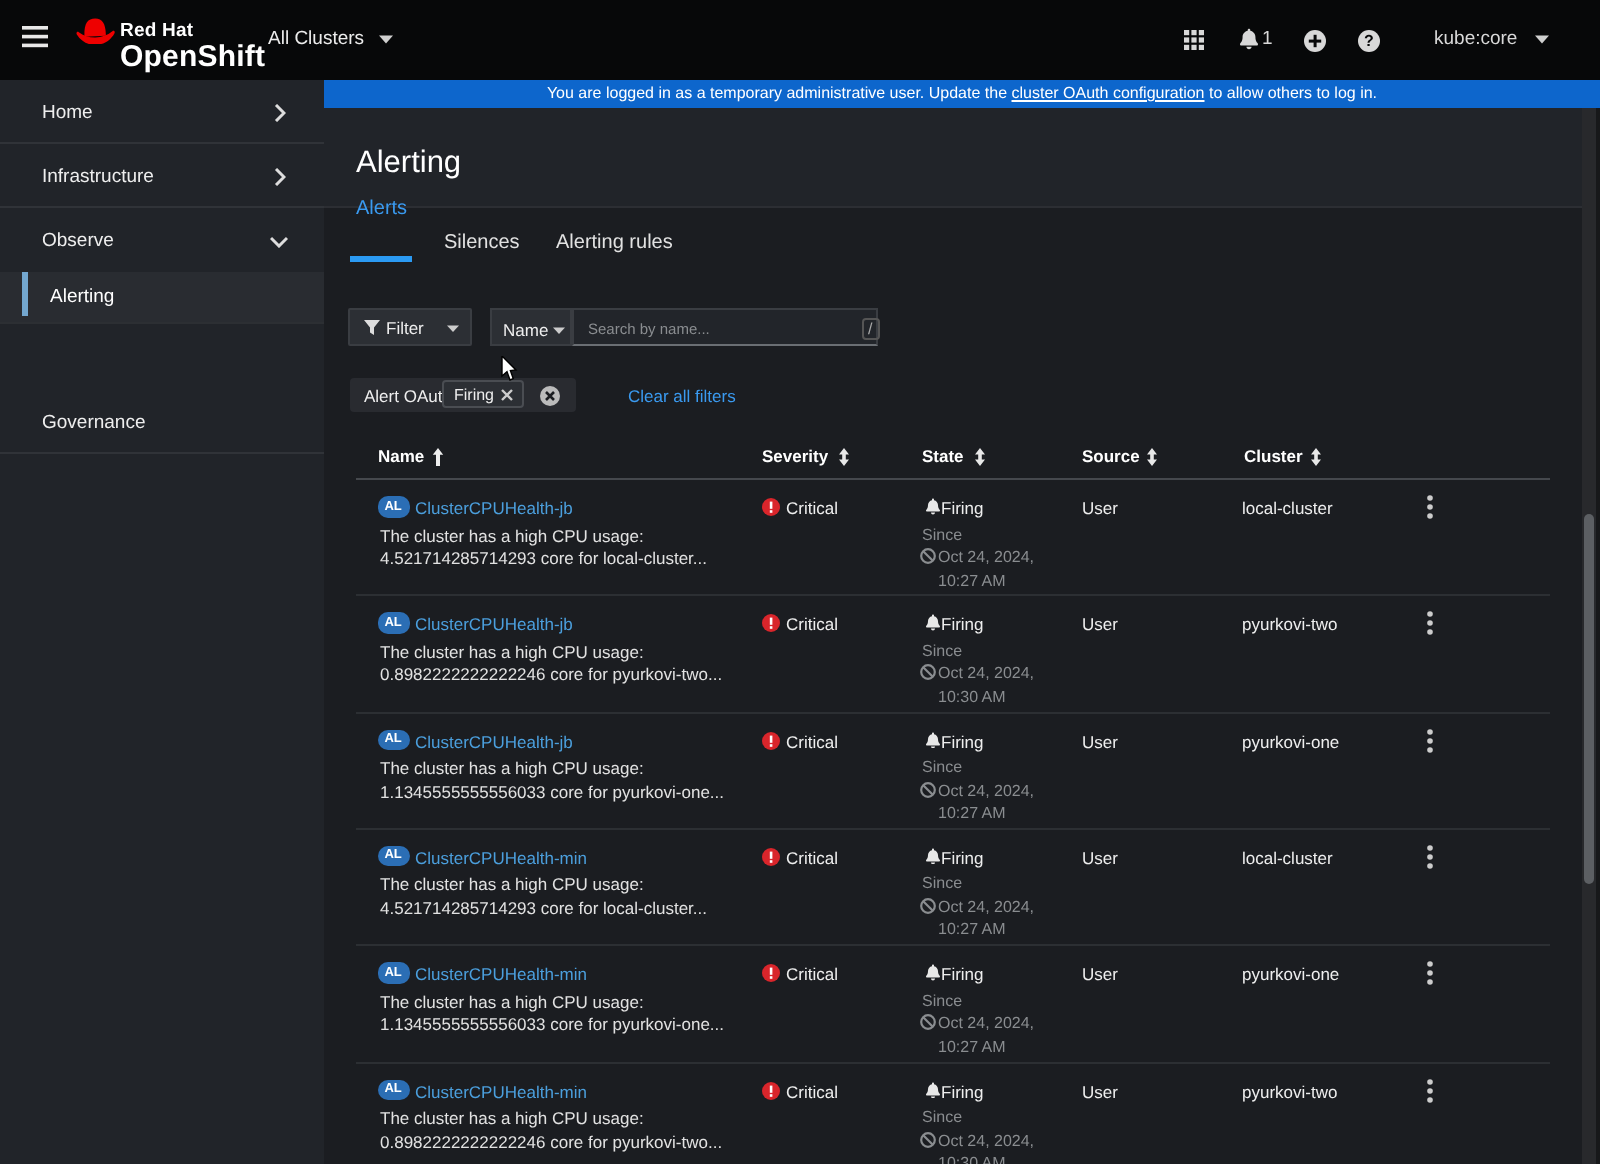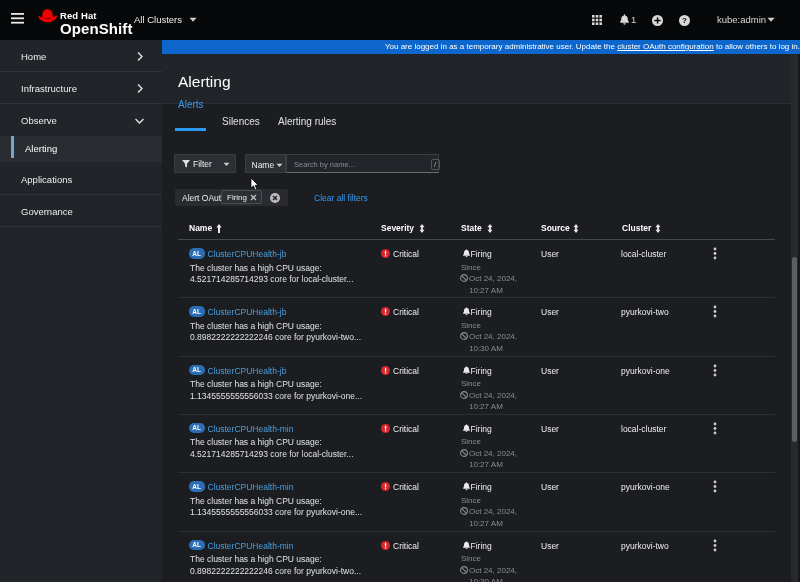--- a/index.html
+++ b/index.html
@@ -49,27 +49,27 @@
   <svg class="abs" style="left:652px;top:14.5px" width="11" height="11" viewBox="0 0 11 11">
     <circle cx="5.5" cy="5.5" r="5.5" fill="#d8d8d8"></circle>
     <rect x="2.4" y="4.8" width="6.2" height="1.5" fill="#070809"></rect>
     <rect x="4.8" y="2.4" width="1.5" height="6.2" fill="#070809"></rect>
   </svg>
 
   <svg class="abs" style="left:679px;top:14.5px" width="11" height="11" viewBox="0 0 11 11">
     <circle cx="5.5" cy="5.5" r="5.5" fill="#d8d8d8"></circle>
     <text x="5.5" y="8.2" font-size="8" font-weight="bold" fill="#070809" text-anchor="middle" font-family="Liberation Sans">?</text>
   </svg>
-  <div class="abs t" style="left:717px;top:14px;font-size:9.5px;color:#d8d8d8">kube:admin</div>
+  <div class="abs t" style="left:717px;top:14px;font-size:9.5px;color:#d8d8d8">kube:core</div>
   <svg class="abs" style="left:767px;top:17px" width="8" height="6" viewBox="0 0 8 6">
       <path d="M0.5 0.8 L4 4.8 L7.5 0.8 Z" fill="#cfcfcf"></path>
     </svg>
 </div>
 
-<div class="abs" style="left:162px;top:40px;width:638px;height:14px;background:#0d66cc;color:#fff;font-size:8px;text-align:right;line-height:14px">
+<div class="abs" style="left:162px;top:40px;width:638px;height:14px;background:#0d66cc;color:#fff;font-size:8px;text-align:center;line-height:14px">
   <span class="t">You are logged in as a temporary administrative user. Update the <span style="text-decoration:underline">cluster OAuth configuration</span> to allow others to log in.</span>
 </div>
 
 <div class="abs" style="left:0;top:40px;width:162px;height:542px;background:#212429">
   <div class="abs" style="left:0;top:0;width:162px;height:32px;border-bottom:1px solid #303338">
     <div class="abs t" style="left:21px;top:11px;font-size:9.5px;color:#eee">Home</div>
     <svg class="abs" style="left:137px;top:12px" width="6" height="9" viewBox="0 0 6 9">
         <path d="M1 0.5 L5 4.5 L1 8.5" fill="none" stroke="#ddd" stroke-width="1.5"></path>
       </svg>
   </div>
@@ -81,23 +81,20 @@
   </div>
   <div class="abs" style="left:0;top:64px;width:162px;height:32px">
     <div class="abs t" style="left:21px;top:11px;font-size:9.5px;color:#eee">Observe</div>
     <svg class="abs" style="left:135px;top:14px" width="9" height="6" viewBox="0 0 9 6">
         <path d="M0.5 1 L4.5 5 L8.5 1" fill="none" stroke="#ddd" stroke-width="1.5"></path>
       </svg>
   </div>
   <div class="abs" style="left:0;top:96px;width:162px;height:26px;background:#292c31;border-bottom:1px solid #2c2f33">
     <div class="abs" style="left:11px;top:-0.5px;width:3px;height:22.5px;background:#73a7cf"></div>
     <div class="abs t" style="left:25px;top:6.5px;font-size:9.5px;color:#fff">Alerting</div>
-  </div>
-  <div class="abs" style="left:0;top:123px;width:162px;height:32px;border-bottom:1px solid #303338">
-    <div class="abs t" style="left:21px;top:11px;font-size:9.5px;color:#eee">Applications</div>
   </div>
   <div class="abs" style="left:0;top:155px;width:162px;height:32px;border-bottom:1px solid #303338">
     <div class="abs t" style="left:21px;top:11px;font-size:9.5px;color:#eee">Governance</div>
   </div>
 </div>
 
 <div class="abs" style="left:162px;top:54px;width:638px;height:528px;background:#1b1d21">
 
   <div class="abs" style="left:0;top:0;width:638px;height:50px;background:#212429;border-bottom:1px solid #2c2e33">
     <div class="abs t" style="left:16px;top:19px;font-size:15.5px;font-weight:500;color:#fff">Alerting</div>

